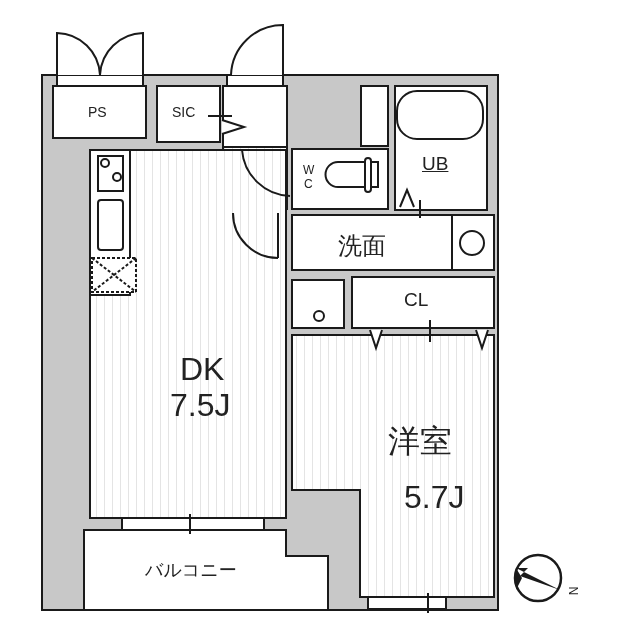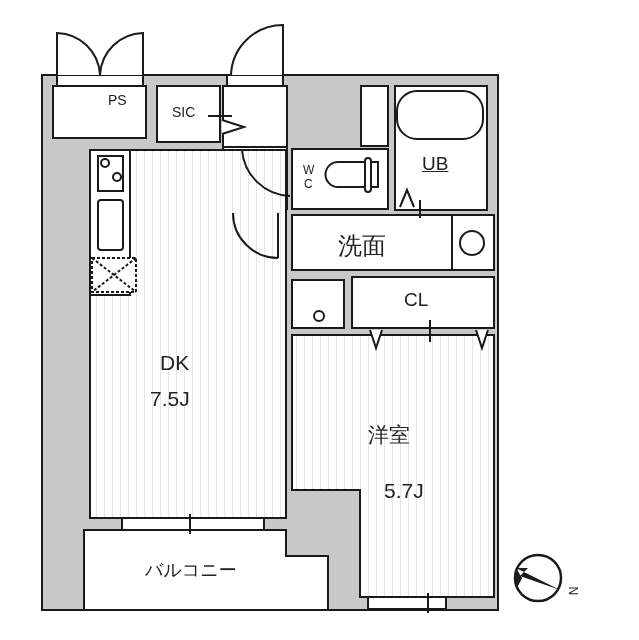--- a/index.html
+++ b/index.html
@@ -1,19 +1,19 @@
 <!DOCTYPE html>
 <html><head>
 <meta charset="utf-8">
 <style>
   html,body{margin:0;padding:0;background:#fff;}
   body{width:639px;height:640px;position:relative;overflow:hidden;font-family:"Liberation Sans","DejaVu Sans",sans-serif;}
   svg{position:absolute;left:0;top:0;}
   .lbl{position:absolute;color:#222;text-align:center;line-height:1.15;white-space:nowrap;}
-  .room-big{font-size:21px;}
+  .room-big{font-size:32px;padding-left:20px;}
   .room-sm{font-size:14px;}
   .room-md{font-size:19px;}
 </style>
 </head>
 <body>
 
 <svg width="639" height="640" viewBox="0 0 639 640">
   <defs>
     <pattern id="stripes" width="8" height="8" patternUnits="userSpaceOnUse">
       <rect width="8" height="8" fill="#fff"></rect>
@@ -98,21 +98,21 @@
     <line x1="430" y1="320" x2="430" y2="342"></line>
   </g>
 
   <g transform="translate(538 578)">
     <circle r="23" fill="#fff" stroke="#1a1a1a" stroke-width="2.5"></circle>
     <path d="M-22 -10 L22 12 L-18 -2 L-10 -10 Z" fill="#1a1a1a"></path>
     <path d="M-22 -10 L-16 0 L-22 12" fill="#1a1a1a"></path>
   </g>
 </svg>
 
-<div class="lbl room-sm" style="left:88px;top:92px;margin-left:20px;">PS</div>
+<div class="lbl room-sm" style="left:88px;top:104px;">PS</div>
 <div class="lbl room-sm" style="left:172px;top:104px;text-align:center;">SIC</div>
 <div class="lbl" style="left:303px;top:164px;font-size:12px;">W</div>
 <div class="lbl" style="left:304px;top:178px;font-size:12px;">C</div>
 <div class="lbl room-md" style="left:422px;top:153px;text-decoration:underline;">UB</div>
 <div class="lbl" style="left:338px;top:232px;font-size:24px;">洗面</div>
 <div class="lbl room-md" style="left:404px;top:289px;">CL</div>
 <div class="lbl room-big" style="left:160px;top:351px;">DK</div>
 <div class="lbl room-big" style="left:150px;top:387px;">7.5J</div>
 <div class="lbl room-big" style="left:368px;top:423px;">洋室</div>
 <div class="lbl room-big" style="left:384px;top:479px;">5.7J</div>

